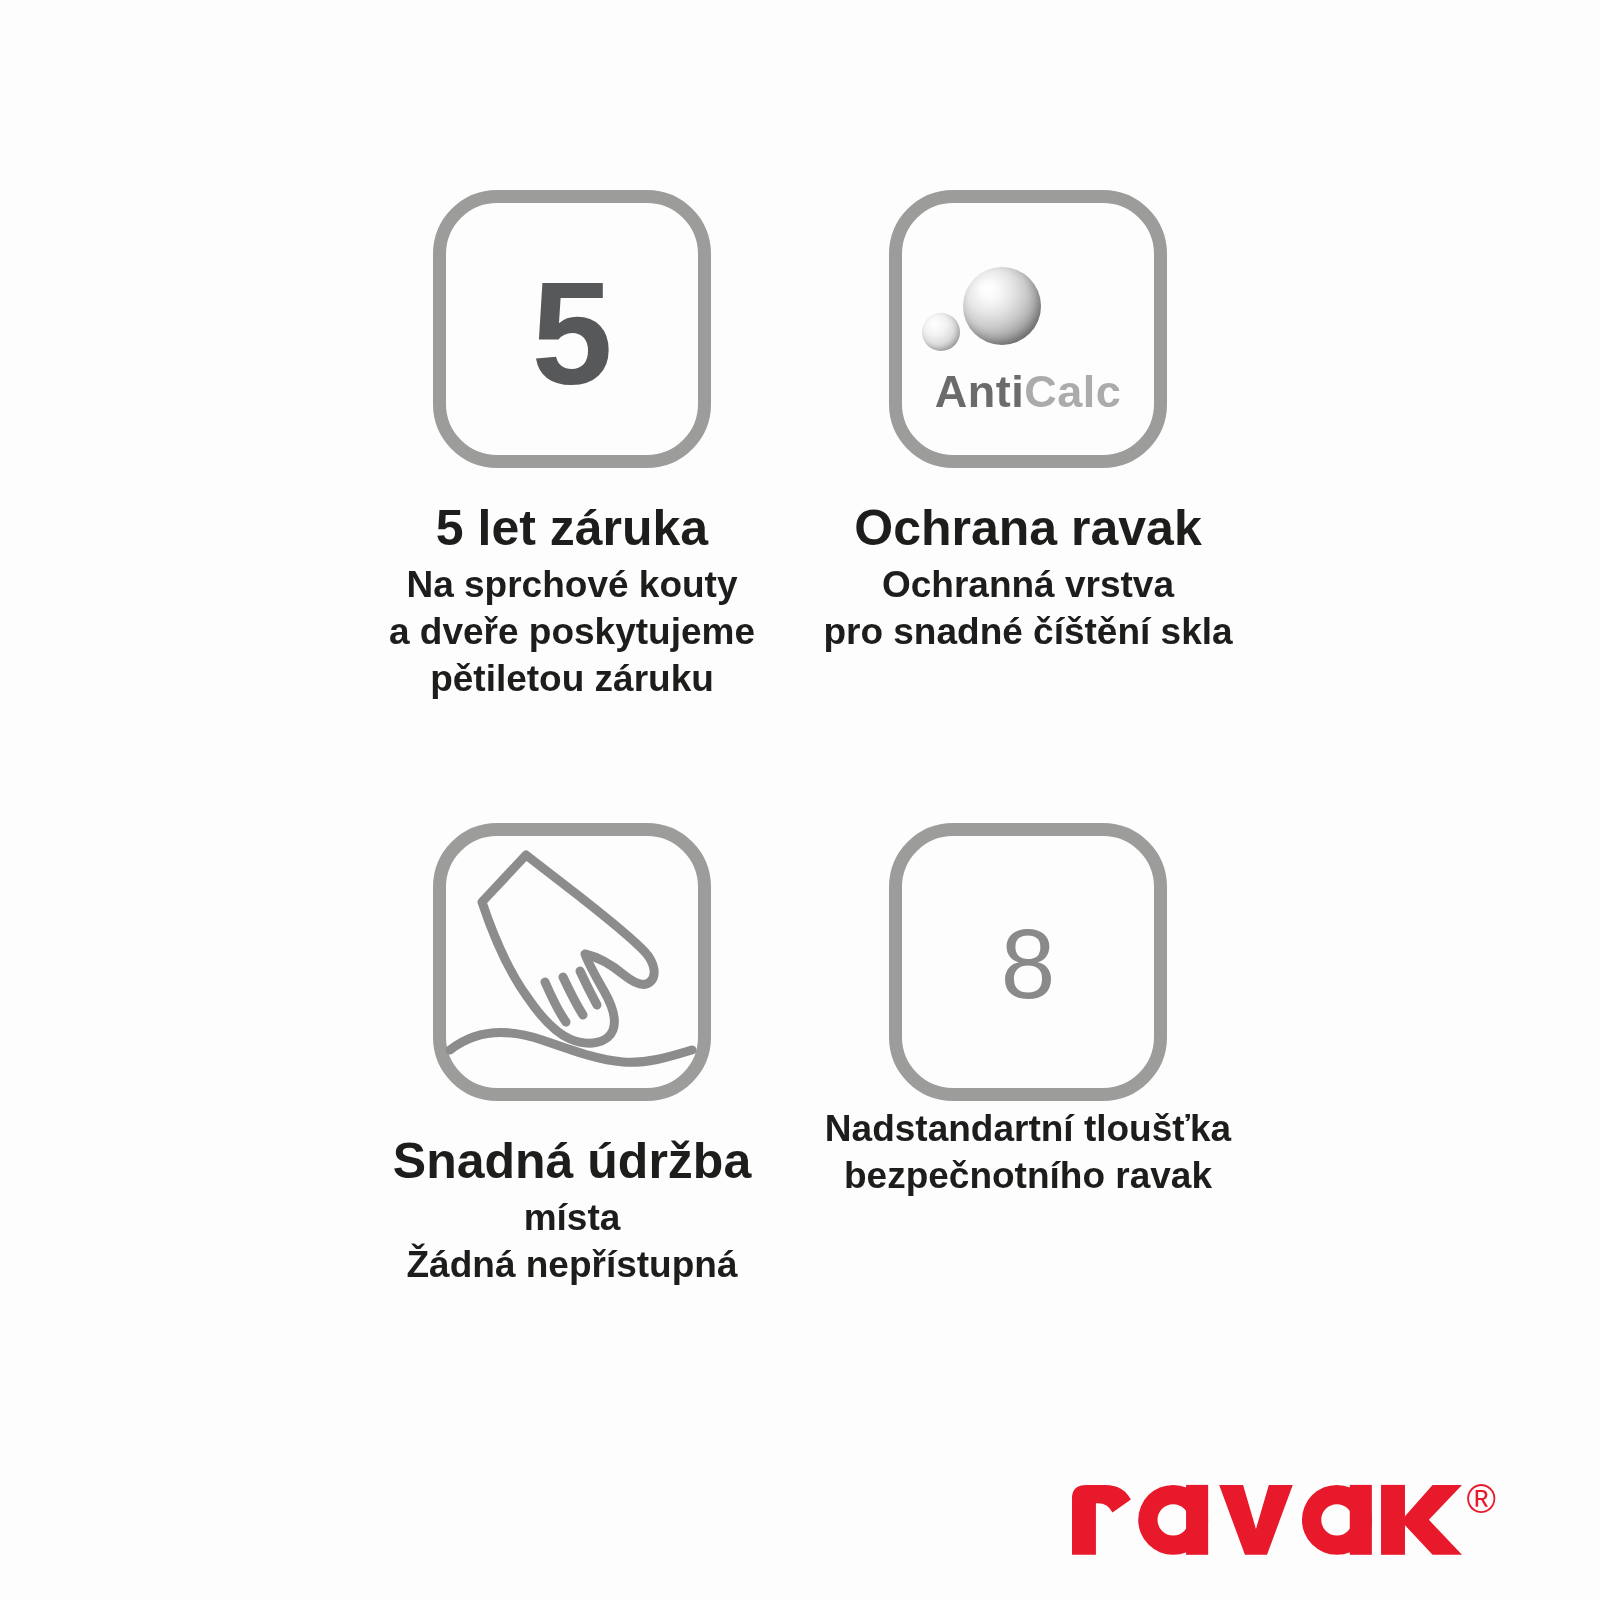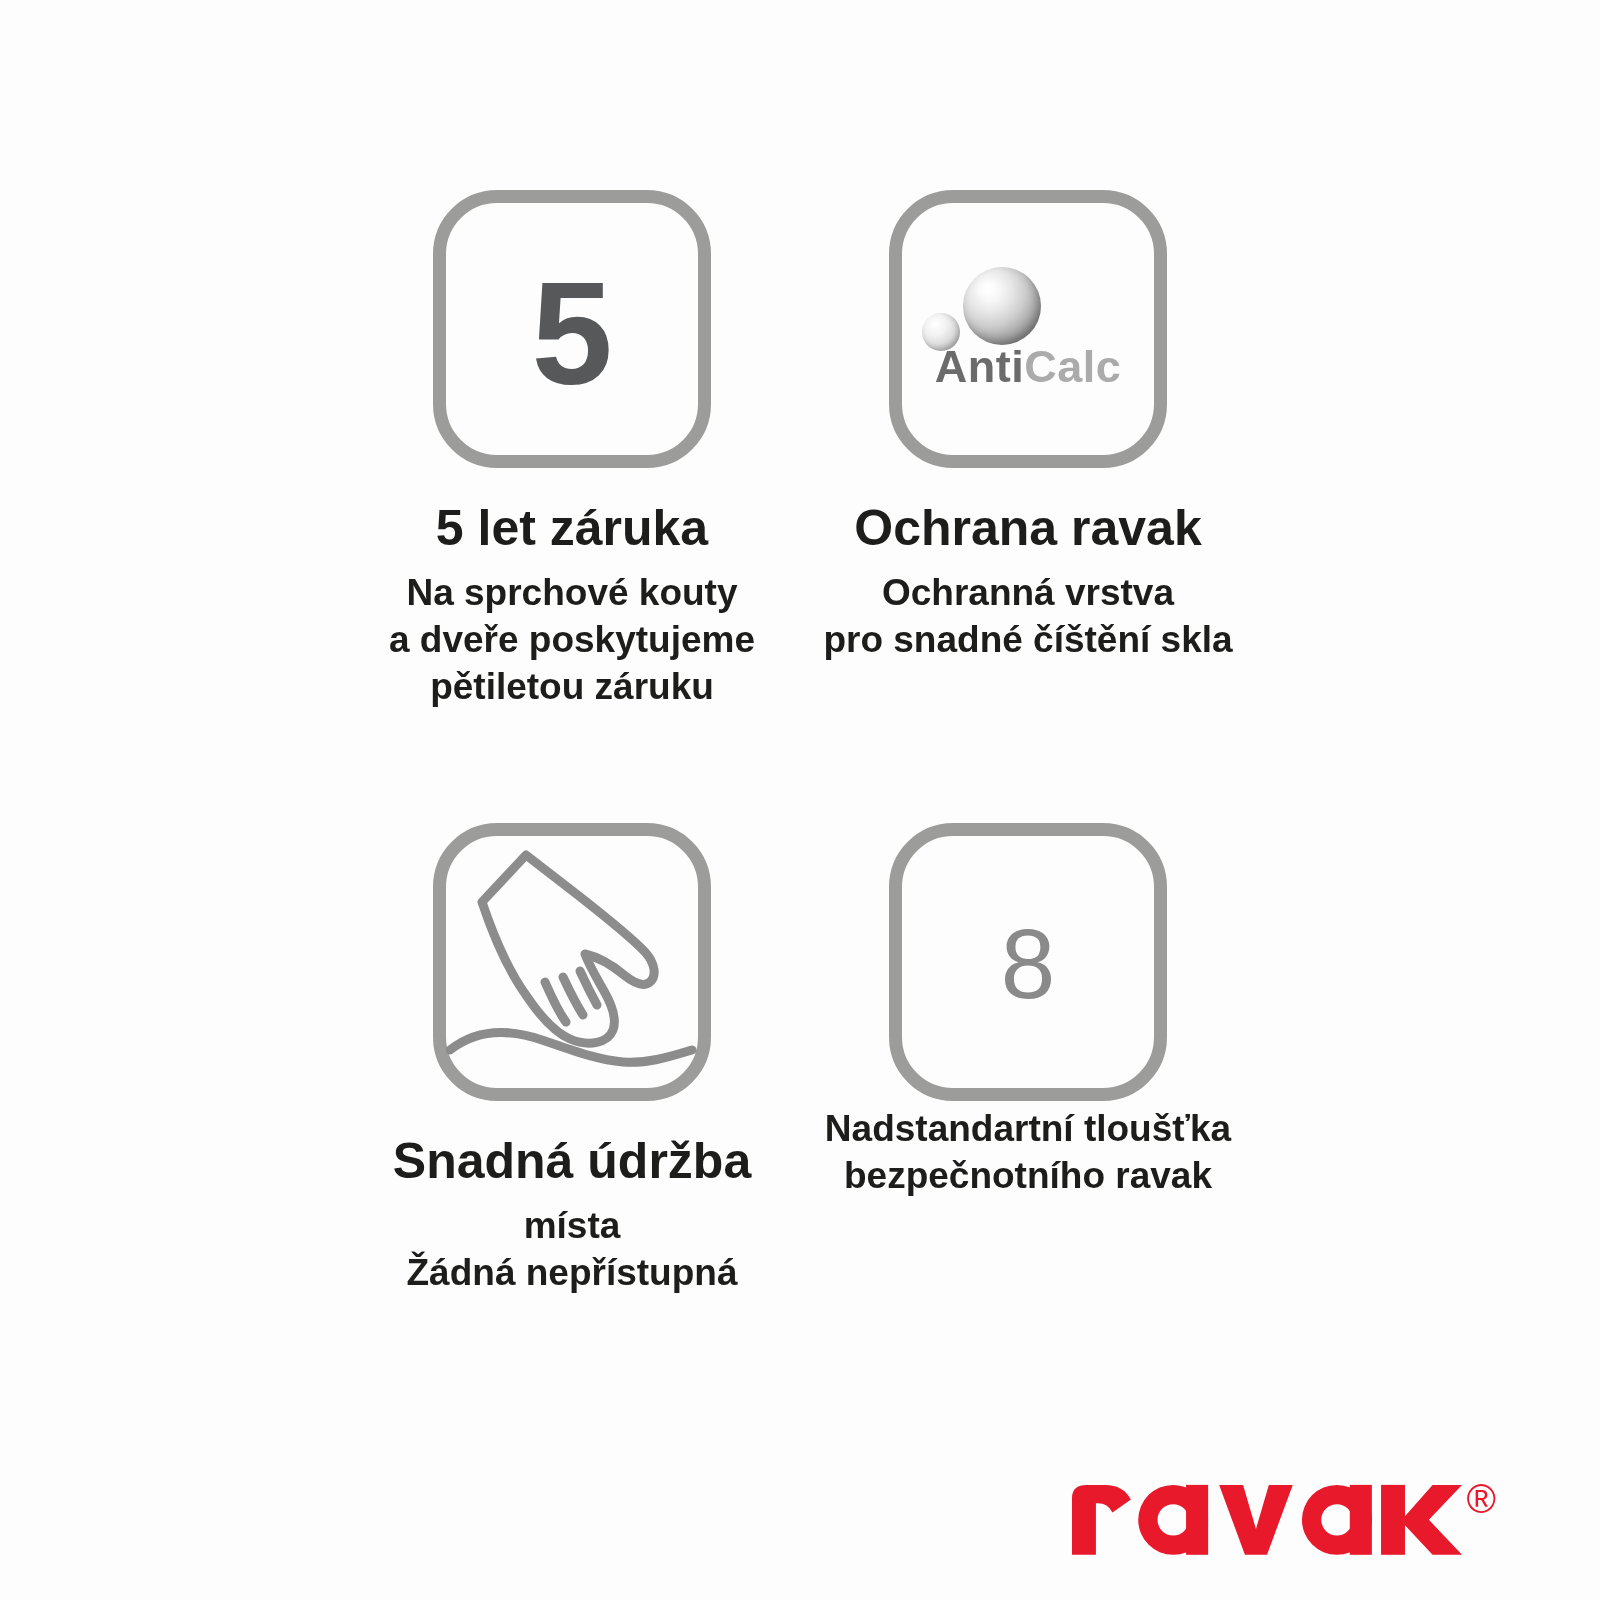--- a/index.html
+++ b/index.html
@@ -7,21 +7,21 @@
     padding: 0;
   }
   body {
     width: 1600px;
     height: 1600px;
     position: relative;
     overflow: hidden;
     background: #fdfdfd;
     font-family: "Liberation Sans", sans-serif;
   }
-  h2, p { margin: 8px; }
+  h2, p { margin: 0; }
 
   .sr-only {
     position: absolute;
     width: 1px; height: 1px;
     overflow: hidden;
     clip: rect(0 0 0 0);
     white-space: nowrap;
   }
 
   
@@ -122,21 +122,21 @@
     top: 18%;
     width: 28%;
     height: 22%;
     border-radius: 50%;
     background: radial-gradient(ellipse at center, rgba(255,255,255,0.9) 0%, rgba(255,255,255,0) 70%);
   }
   .anticalc-label {
     position: absolute;
     left: 0;
     right: 0;
-    top: 141px;
+    top: 166px;
     text-align: center;
     font-size: 45px;
     font-weight: 700;
     letter-spacing: 0.5px;
     line-height: 1;
   }
   .anticalc-label .anti { color: #6b6b6b; }
   .anticalc-label .calc { color: #ababab; }
 
   

